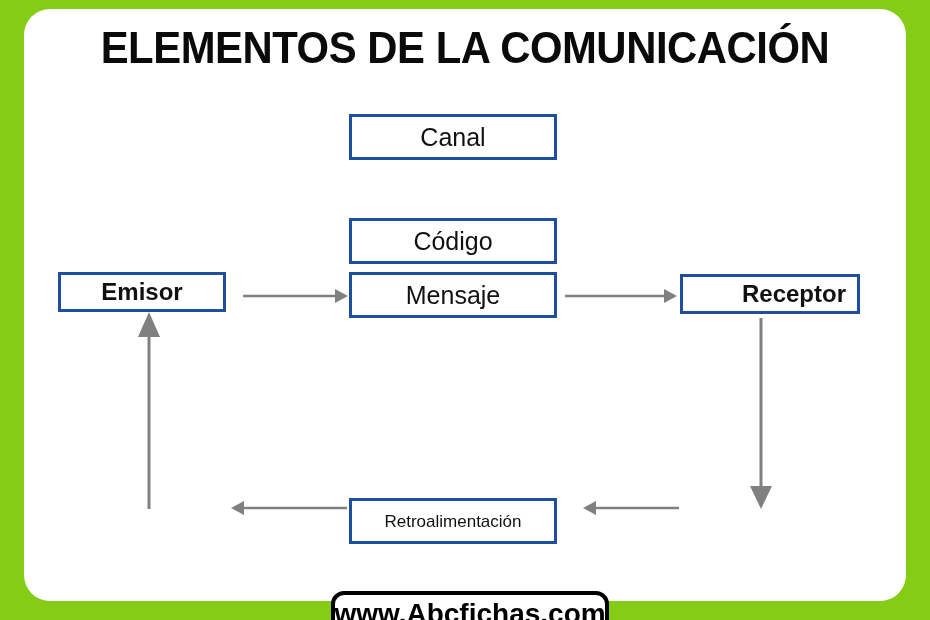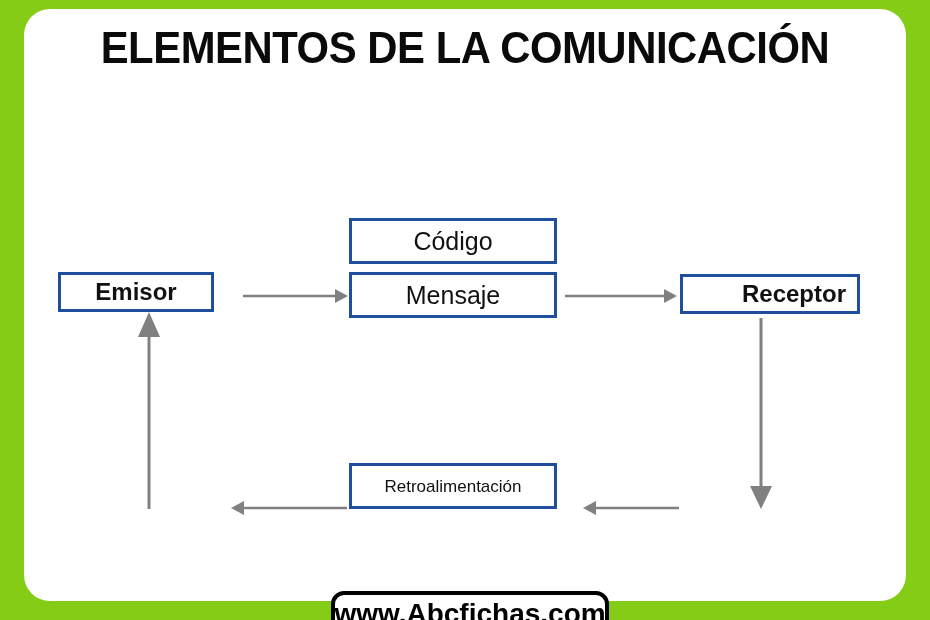--- a/index.html
+++ b/index.html
@@ -64,23 +64,23 @@
   .node.side-node { font-weight: bold; font-size: 24px; }
 
   
   .col-center { left: 349px; width: 208px; height: 46px; }
 
   .n-canal     { top: 114px; }
   .n-codigo    { top: 194px; margin-top: 24px; }
   .n-mensaje   { top: 272px; }
   .n-ruido     { top: 338px; }
   .n-contexto  { top: 410px; }
-  .n-retro     { top: 463px; }
+  .n-retro     { top: 498px; }
 
-  .n-emisor   { left: 58px;  top: 272px; width: 156px; height: 40px; }
+  .n-emisor   { left: 58px;  top: 272px; width: 168px; height: 40px; }
   .n-receptor { left: 680px; top: 274px; width: 180px; height: 40px; padding-left: 48px; }
 
   
   .arrow {
     position: absolute;
   }
   .arrow svg { display: block; overflow: visible; }
 
   
   #watermark {
@@ -106,20 +106,23 @@
 </style>
 </head>
 <body>
 
 <div id="poster">
 
   <div id="inner-panel"></div>
 
   <div id="title">ELEMENTOS DE LA COMUNICACIÓN</div>
 
+  <div class="node col-center n-canal">
+    <span>Canal</span>
+  </div>
 
   <div class="node col-center n-codigo">
     <span>Código</span>
   </div>
 
   <div class="node col-center n-mensaje">
     <span>Mensaje</span>
   </div>
 
 

